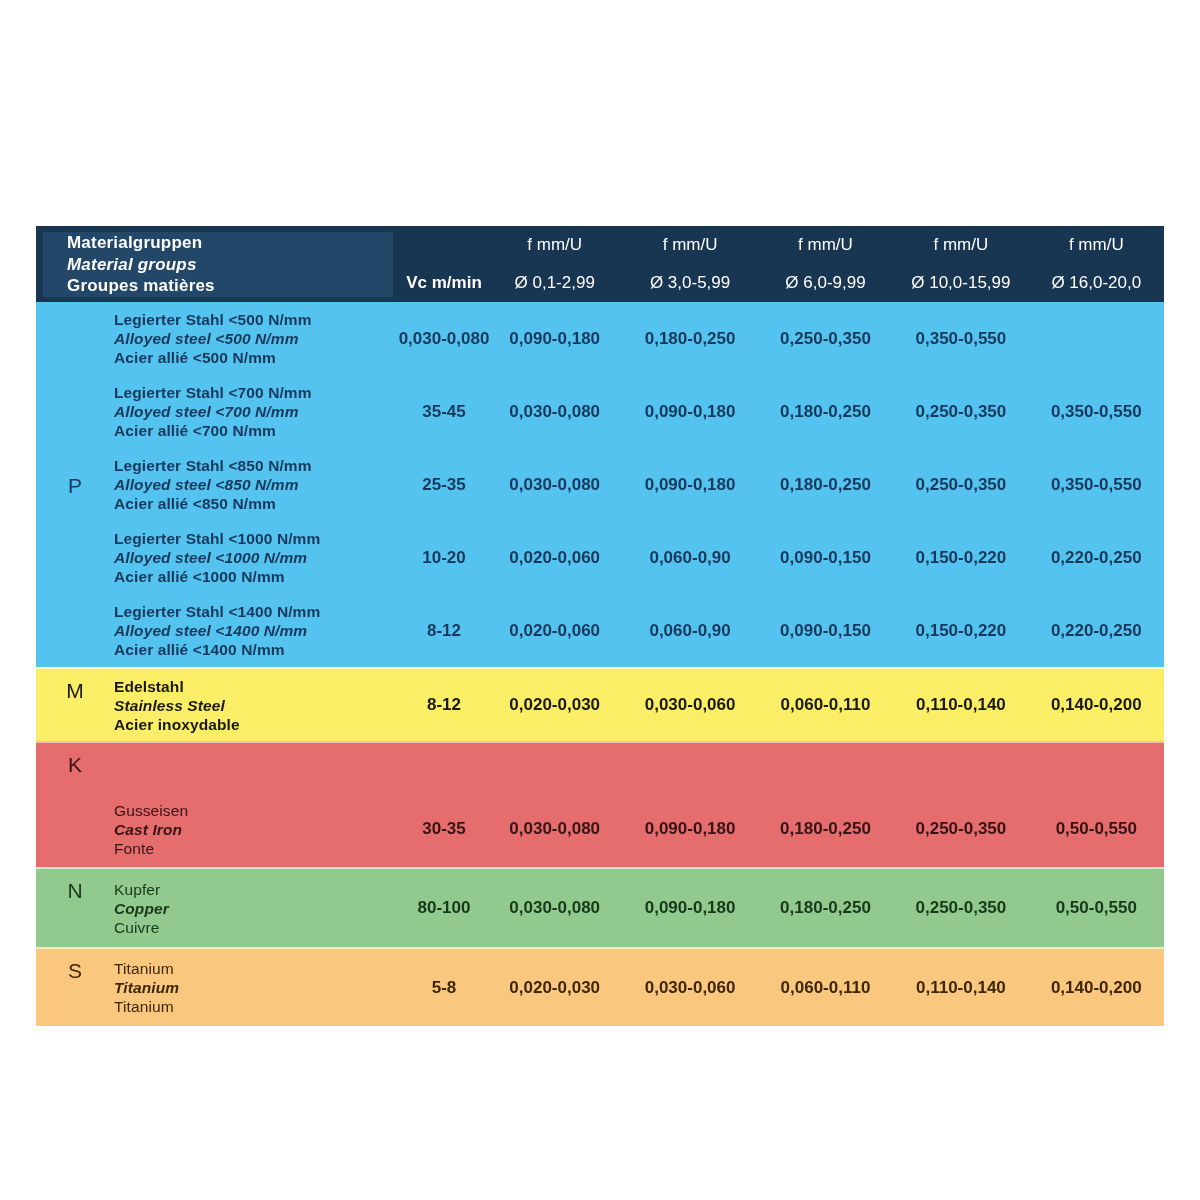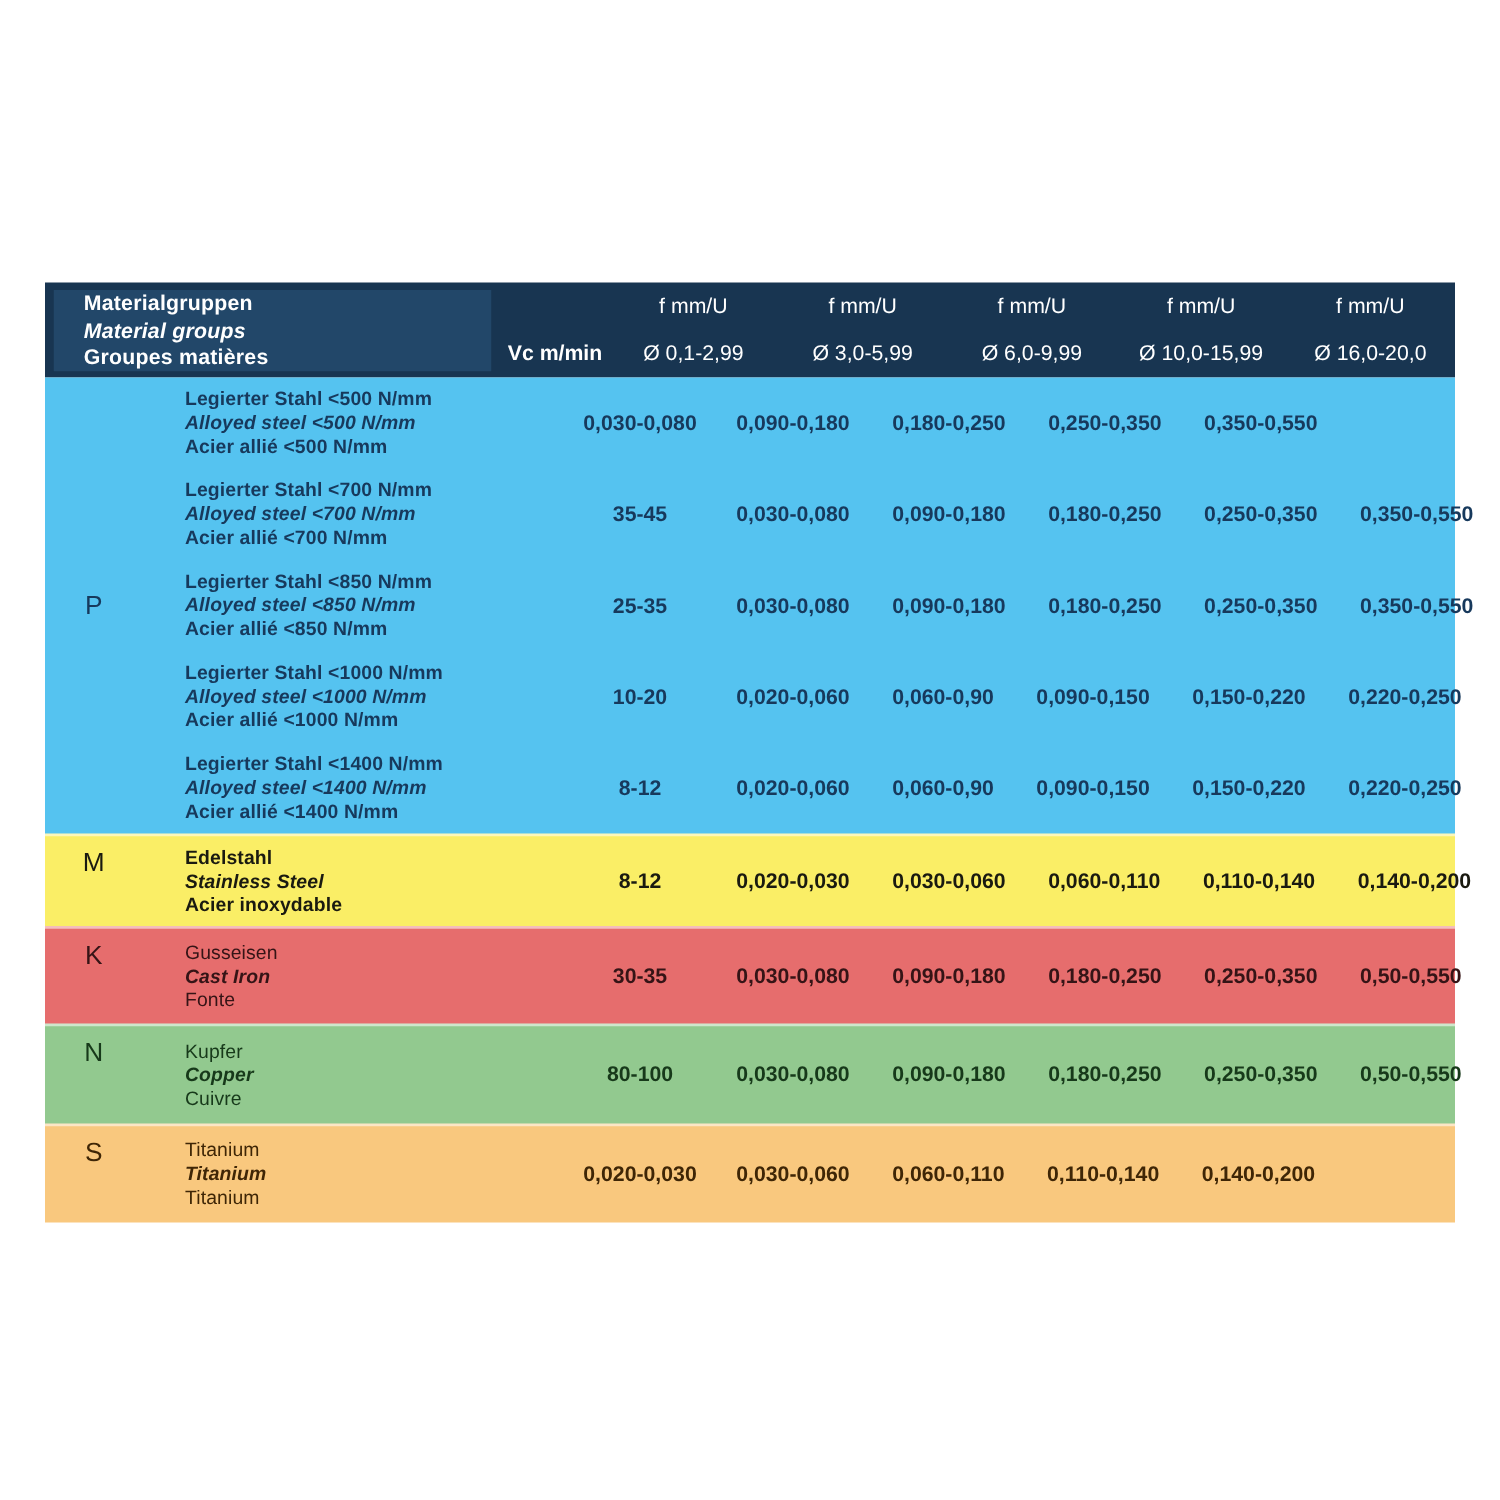--- a/index.html
+++ b/index.html
@@ -42,24 +42,24 @@
   
   .group { position:relative; box-sizing:border-box; }
   .group + .group { border-top:2px solid rgba(255,255,255,0.55); }
   .group .letter {
     position:absolute; left:0; width:78px; text-align:center;
     font-size:21px; font-weight:400; line-height:21px;
   }
   .group.center .letter { top:50%; transform:translateY(-50%); }
   .group.top .letter { top:11px; }
 
-  .data-row { width:100%;gap:34px; }
+  .data-row { width:100%; }
   .g-P .data-row { height:73px; }
   .g-M .data-row { height:72px; }
-  .g-K .data-row { height:76px; }
+  .g-K .data-row { height:76px;margin-top:48px; }
   .g-N .data-row { height:78px; }
   .g-S .data-row { height:77px; }
 
   .cell { display:flex; align-items:center; justify-content:center; }
   .names {
     flex-direction:column; align-items:flex-start; justify-content:center;
     font-size:15.5px; line-height:19px; letter-spacing:0.1px; white-space:nowrap;
   }
   .names .n2 { font-weight:bold; font-style:italic; }
   .group.bold-names .names .n1,
@@ -260,20 +260,21 @@
   <section class="group top g-S" style="background: rgb(249, 200, 126); color: rgb(63, 38, 6);">
     <div class="letter">S</div>
     <div class="rows">
   <div class="grid-row data-row">
     <div class="cell spacer"></div>
     <div class="cell names">
       <div class="n1">Titanium</div>
       <div class="n2">Titanium</div>
       <div class="n3">Titanium</div>
     </div>
+    <div class="cell vc">5-8</div>
 
   <div class="cell feed">0,020-0,030</div>
               <div class="cell feed">0,030-0,060</div>
               <div class="cell feed">0,060-0,110</div>
               <div class="cell feed">0,110-0,140</div>
               <div class="cell feed">0,140-0,200</div>
             </div>
 </div>
   </section>
 </div>

